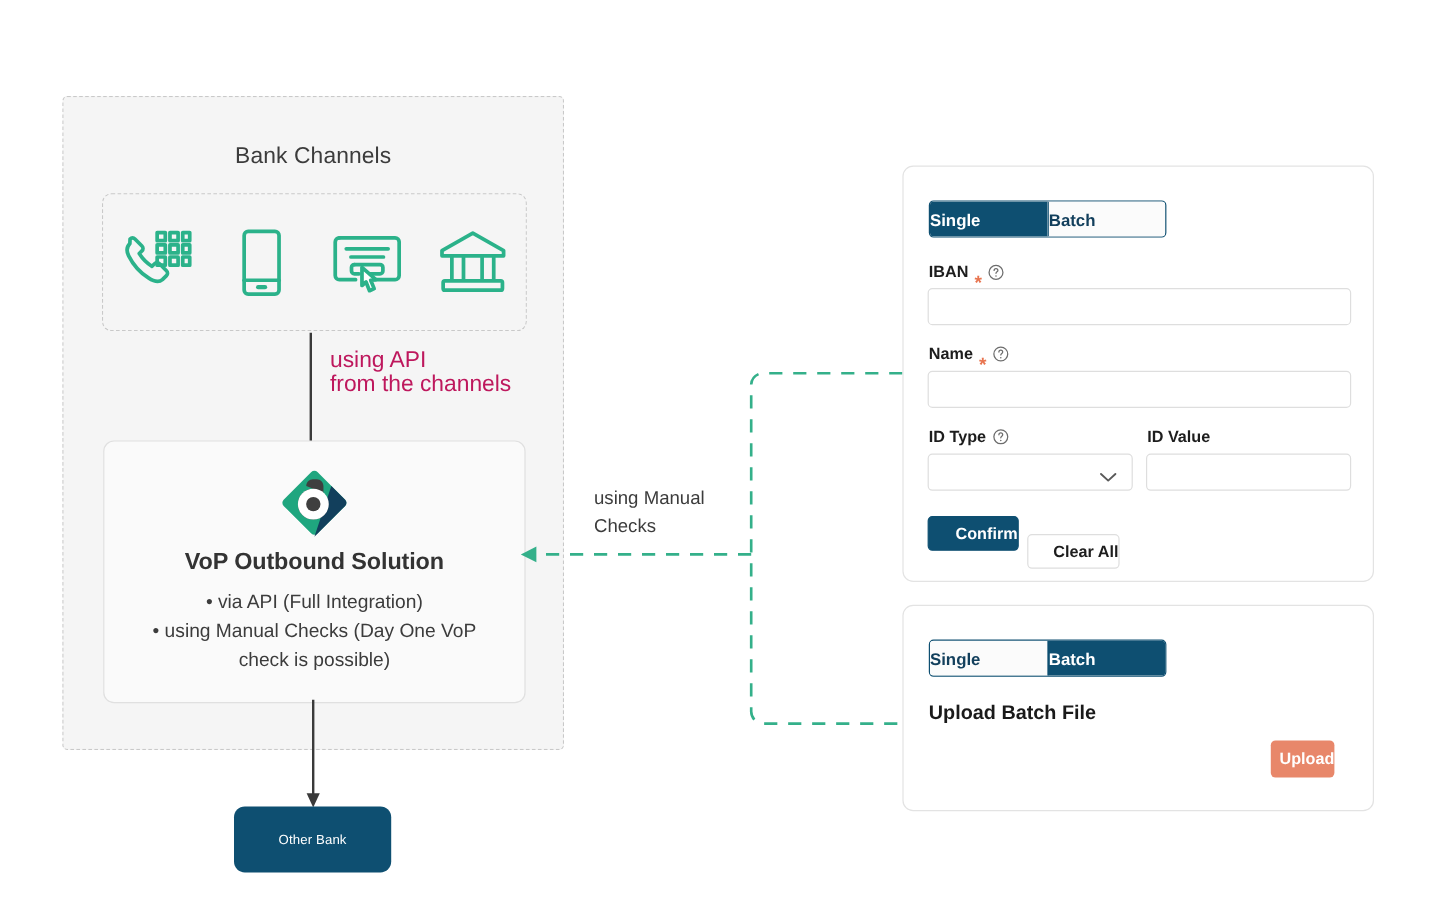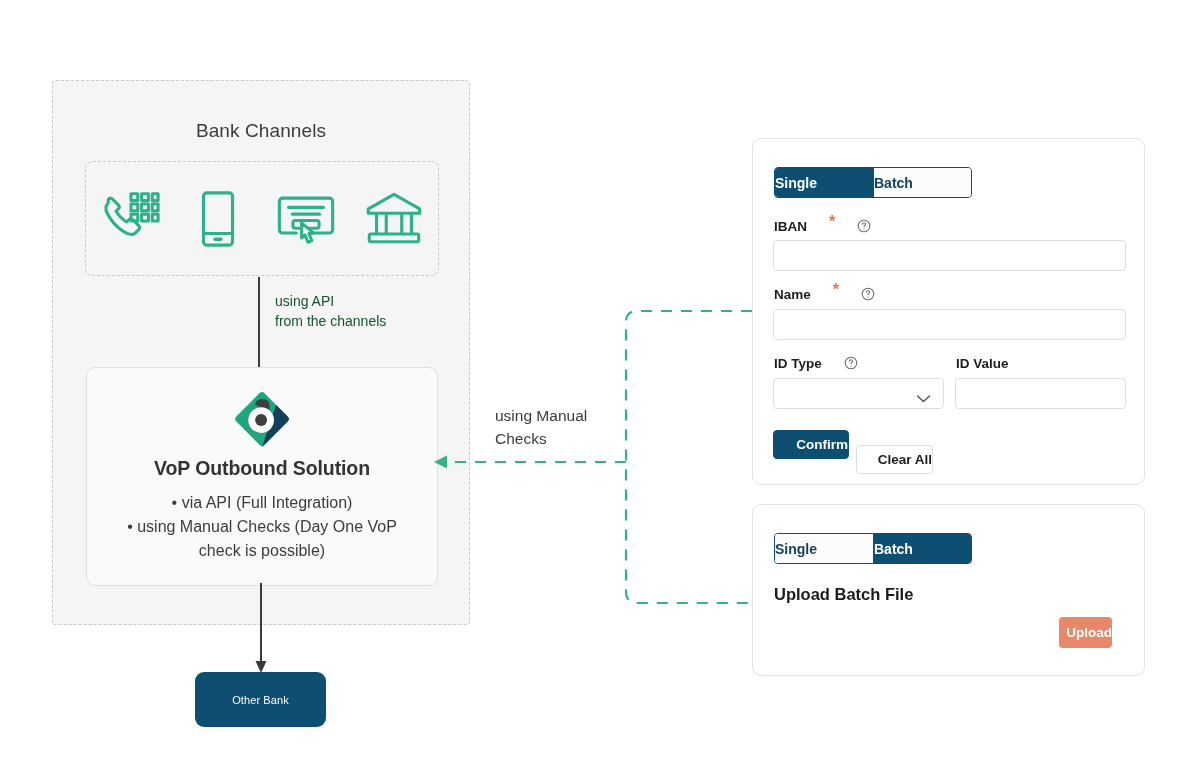--- a/index.html
+++ b/index.html
@@ -59,23 +59,23 @@
     display: flex;
     align-items: center;
     justify-content: space-around;
   }
   .channel-icon { width: 62px; height: 62px; display:block; }
 
   .api-label {
     position: absolute;
     left: 222px;
     top: 210px;
-    font-size: 14px;
+    font-size: 19px;
     line-height: 20px;
-    color: #14532d;
+    color: #be185d;
     white-space: pre-line;
   }
 
   .arrow-api {
     position: absolute;
     left: 196px;
     top: 196px;
     width: 20px;
     height: 144px;
   }
@@ -190,22 +190,22 @@
   .tab.active { background: #0e4f71; color: #ffffff; }
   .tab.inactive { background: #fbfbfb; color: #123f5c; }
   .tab.sep-left { border-left: 1.2px solid #0e4f71; }
 
   .field-label {
     position: absolute;
     font-size: 13.5px;
     font-weight: bold;
     color: #1d1d1d;
     display: flex;
-    align-items: flex-start;
-    gap: 22px;
+    align-items: flex-end;
+    gap: 5px;
     white-space: nowrap;
   }
   .req-star { color: #e8744f; font-size: 16px; line-height: 0; position: relative; top: 3px; }
   .help-icon { width: 14px; height: 14px; display: block; }
 
   .text-input {
     position: absolute;
     background: #ffffff;
     border: 1.2px solid #dedede;
     border-radius: 4px;

